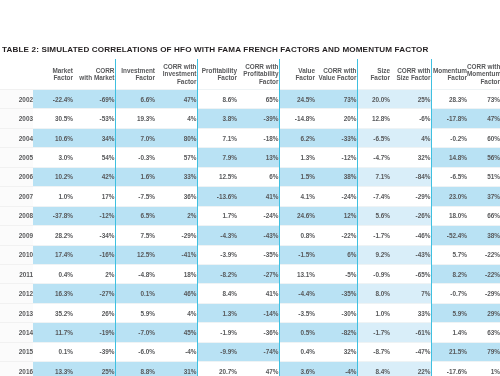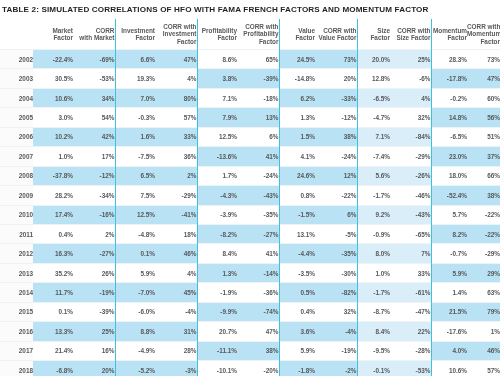--- a/index.html
+++ b/index.html
@@ -15,20 +15,21 @@
     overflow: hidden;
   }
   #page-title {
     font-size: 8.1px;
     font-weight: bold;
     letter-spacing: 0.15px;
     color: #231f20;
     padding: 4px 0 0 2px;
     white-space: nowrap;
     line-height: 11px;
+    margin-top: 40px;
   }
   table#factor-table {
     border-collapse: collapse;
     table-layout: fixed;
     width: 500px;
     margin-top: 4px;
   }
   table#factor-table td, table#factor-table th {
     padding: 0;
     margin: 0;

